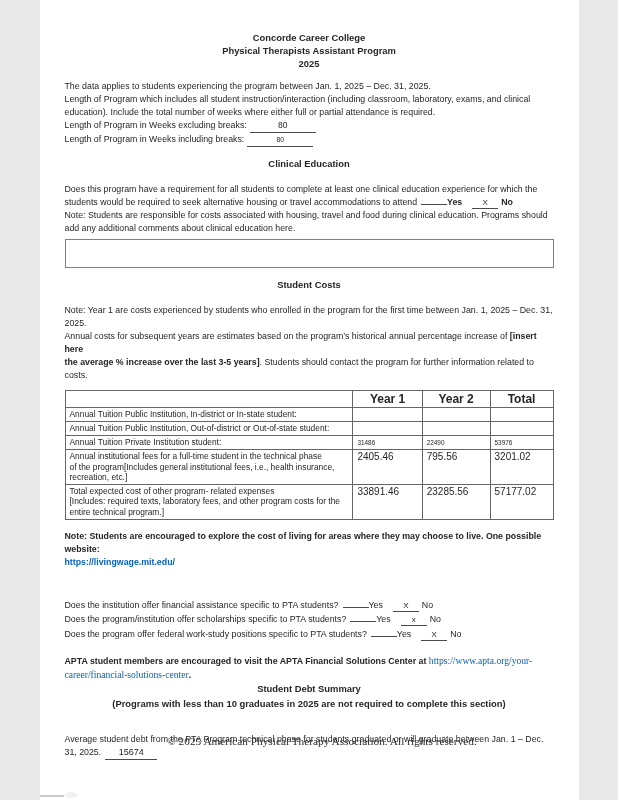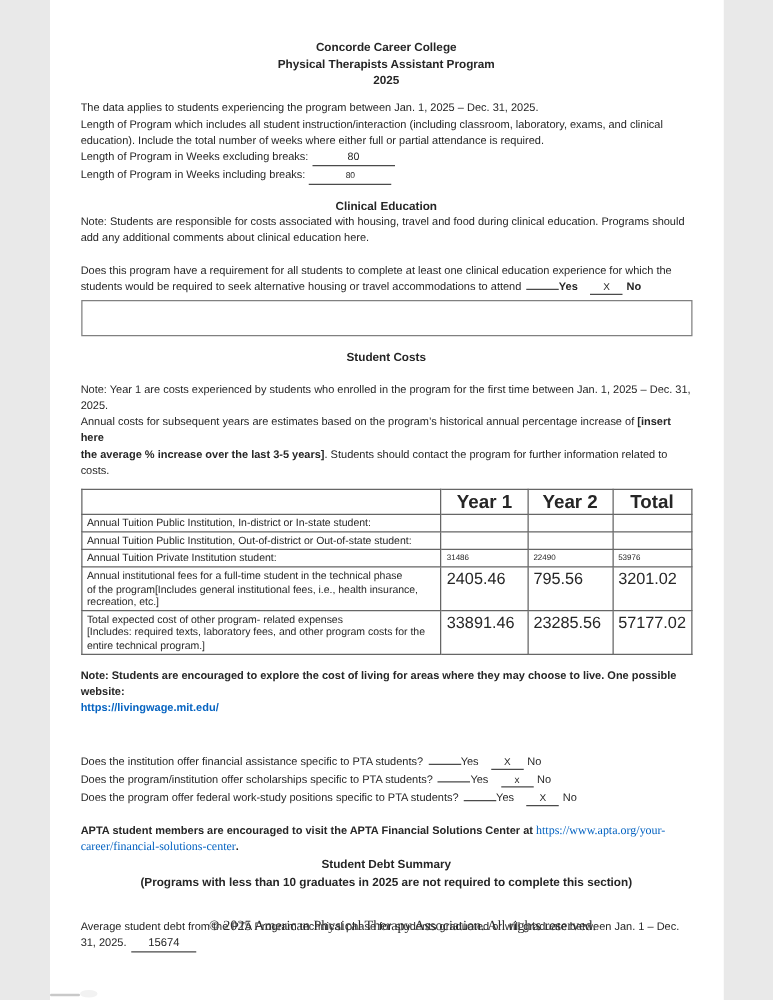--- a/index.html
+++ b/index.html
@@ -21,24 +21,24 @@
   .mt10 { margin-top:10px; }
   .yn-blank { display:inline-block; width:26px; border-bottom:1px solid #4a4a4a; margin-left:4px; }
   .yn-mark { display:inline-block; width:26px; border-bottom:1px solid #4a4a4a; text-align:center; font-size:8px; margin:0 3px 0 10px; line-height:10px; }
   .bold { font-weight:bold; }
   .comments-box { margin-top:4px; height:27px; border:1.5px solid #808080; background:#fff; }
   
   table.costs { border-collapse:collapse; width:100%; margin-top:8px; table-layout:fixed; }
   table.costs th, table.costs td { border:1px solid #666; padding:1px 4px; vertical-align:top; }
   table.costs { border:1.5px solid #555; }
   col.c-desc { width:59%; } col.c-y1 { width:14.2%; } col.c-y2 { width:13.9%; } col.c-tot { width:12.9%; }
-  th.hdr { font-size:15px; font-weight:bold; height:12px; vertical-align:middle; padding:0 2px; }
+  th.hdr { font-size:12px; font-weight:bold; height:12px; vertical-align:middle; padding:0 2px; }
   td.lbl { font-size:8.4px; line-height:10.6px; white-space:pre-line; }
   td.lbl.sm { font-size:7.8px; line-height:10px; }
-  td.num { font-size:13px; vertical-align:bottom; padding-bottom:2px; }
+  td.num { font-size:10px; vertical-align:bottom; padding-bottom:2px; }
   td.num.tiny { font-size:6.4px; vertical-align:middle; }
   tr.short td { height:11px; }
   a.link, span.linktext { color:#0563c1; cursor:pointer; }
   .living-link { font-weight:bold; font-size:8.8px; line-height:13px; }
   .apta-link { font-family:"Liberation Serif","DejaVu Serif",serif; font-size:9.6px; white-space:pre-line; }
   .q-line { font-size:8.8px; line-height:14px; margin-top:0.5px; }
   .debt-val { display:inline-block; min-width:52px; border-bottom:1px solid #4a4a4a; text-align:center; font-size:9px; margin-left:4px; }
   .debt-val.left { text-align:left; min-width:72px; padding-left:2px; }
   .footer { position:absolute; left:0; right:0; top:735px; text-align:center;
     font-family:"Liberation Serif","DejaVu Serif",serif; font-size:11.3px; color:#2e2e2e;padding-left:26px; }
@@ -63,27 +63,27 @@
 
     <div class="field-line">
       <span>Length of Program in Weeks excluding breaks:</span><span class="blank weeks-blank">80</span>
     </div>
     <div class="field-line">
       <span>Length of Program in Weeks including breaks:</span><span class="blank weeks-blank small">80</span>
     </div>
 
     <div class="section-title mt10">Clinical Education</div>
 
-    <div class="para">Note: Students are responsible for costs associated with housing, travel and food during clinical education. Programs should
-add any additional comments about clinical education here.</div>
-
     <div class="para">
       <span>Does this program have a requirement for all students to complete at least one clinical education experience for which the
 students would be required to seek alternative housing or travel accommodations to attend</span><span class="yn-blank"></span><span class="bold">Yes</span><span class="yn-mark">X</span><span class="bold">No</span>
     </div>
+
+    <div class="para">Note: Students are responsible for costs associated with housing, travel and food during clinical education. Programs should
+add any additional comments about clinical education here.</div>
 
     <div class="comments-box"></div>
 
     <div class="section-title mt10">Student Costs</div>
 
     <div class="para">
       <span>Note: Year 1 are costs experienced by students who enrolled in the program for the first time between Jan. 1, 2025 – Dec. 31, 2025.
 Annual costs for subsequent years are estimates based on the program’s historical annual percentage increase of </span><span class="bold">[insert here
 the average % increase over the last 3-5 years]</span><span>. Students should contact the program for further information related to costs.</span>
     </div>

